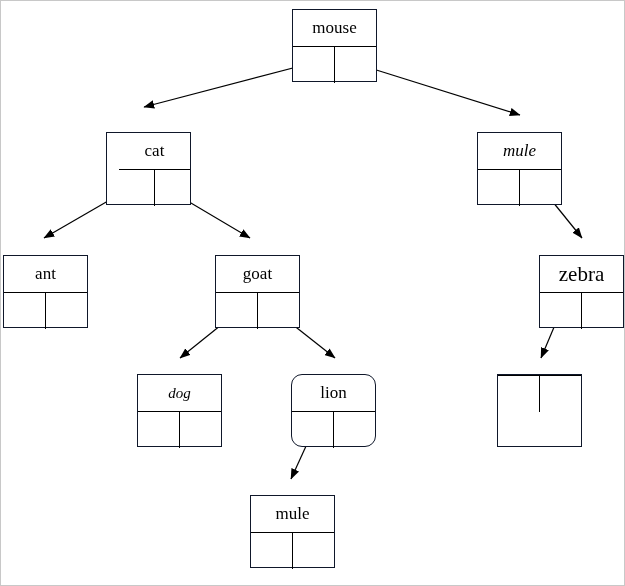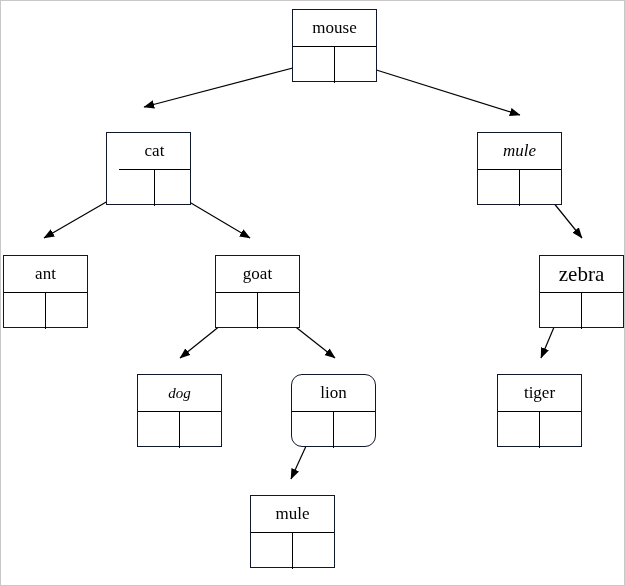--- a/index.html
+++ b/index.html
@@ -131,21 +131,20 @@
         </div>
       </div>
       <div class="node" style="left: 290px; top: 373px; width: 85px; height: 73px; border-radius: 11px;">
         <div class="node-label" style="height: 36px; line-height: 36px; font-size: 17px;">lion</div>
         <div class="node-pointers" style="height: 37px;">
           <div class="ptr-cell left"></div>
           <div class="ptr-cell right"></div>
         </div>
       </div>
       <div class="node" style="left: 496px; top: 373px; width: 85px; height: 73px;">
-        <div class="node-label" style="height: 36px; line-height: 36px; font-size: 17px;">tiger</div>
         <div class="node-pointers" style="height: 37px;">
           <div class="ptr-cell left"></div>
           <div class="ptr-cell right"></div>
         </div>
       </div>
       <div class="node" style="left: 249px; top: 494px; width: 85px; height: 73px;">
         <div class="node-label" style="height: 36px; line-height: 36px; font-size: 17px;">mule</div>
         <div class="node-pointers" style="height: 37px;">
           <div class="ptr-cell left"></div>
           <div class="ptr-cell right"></div>

